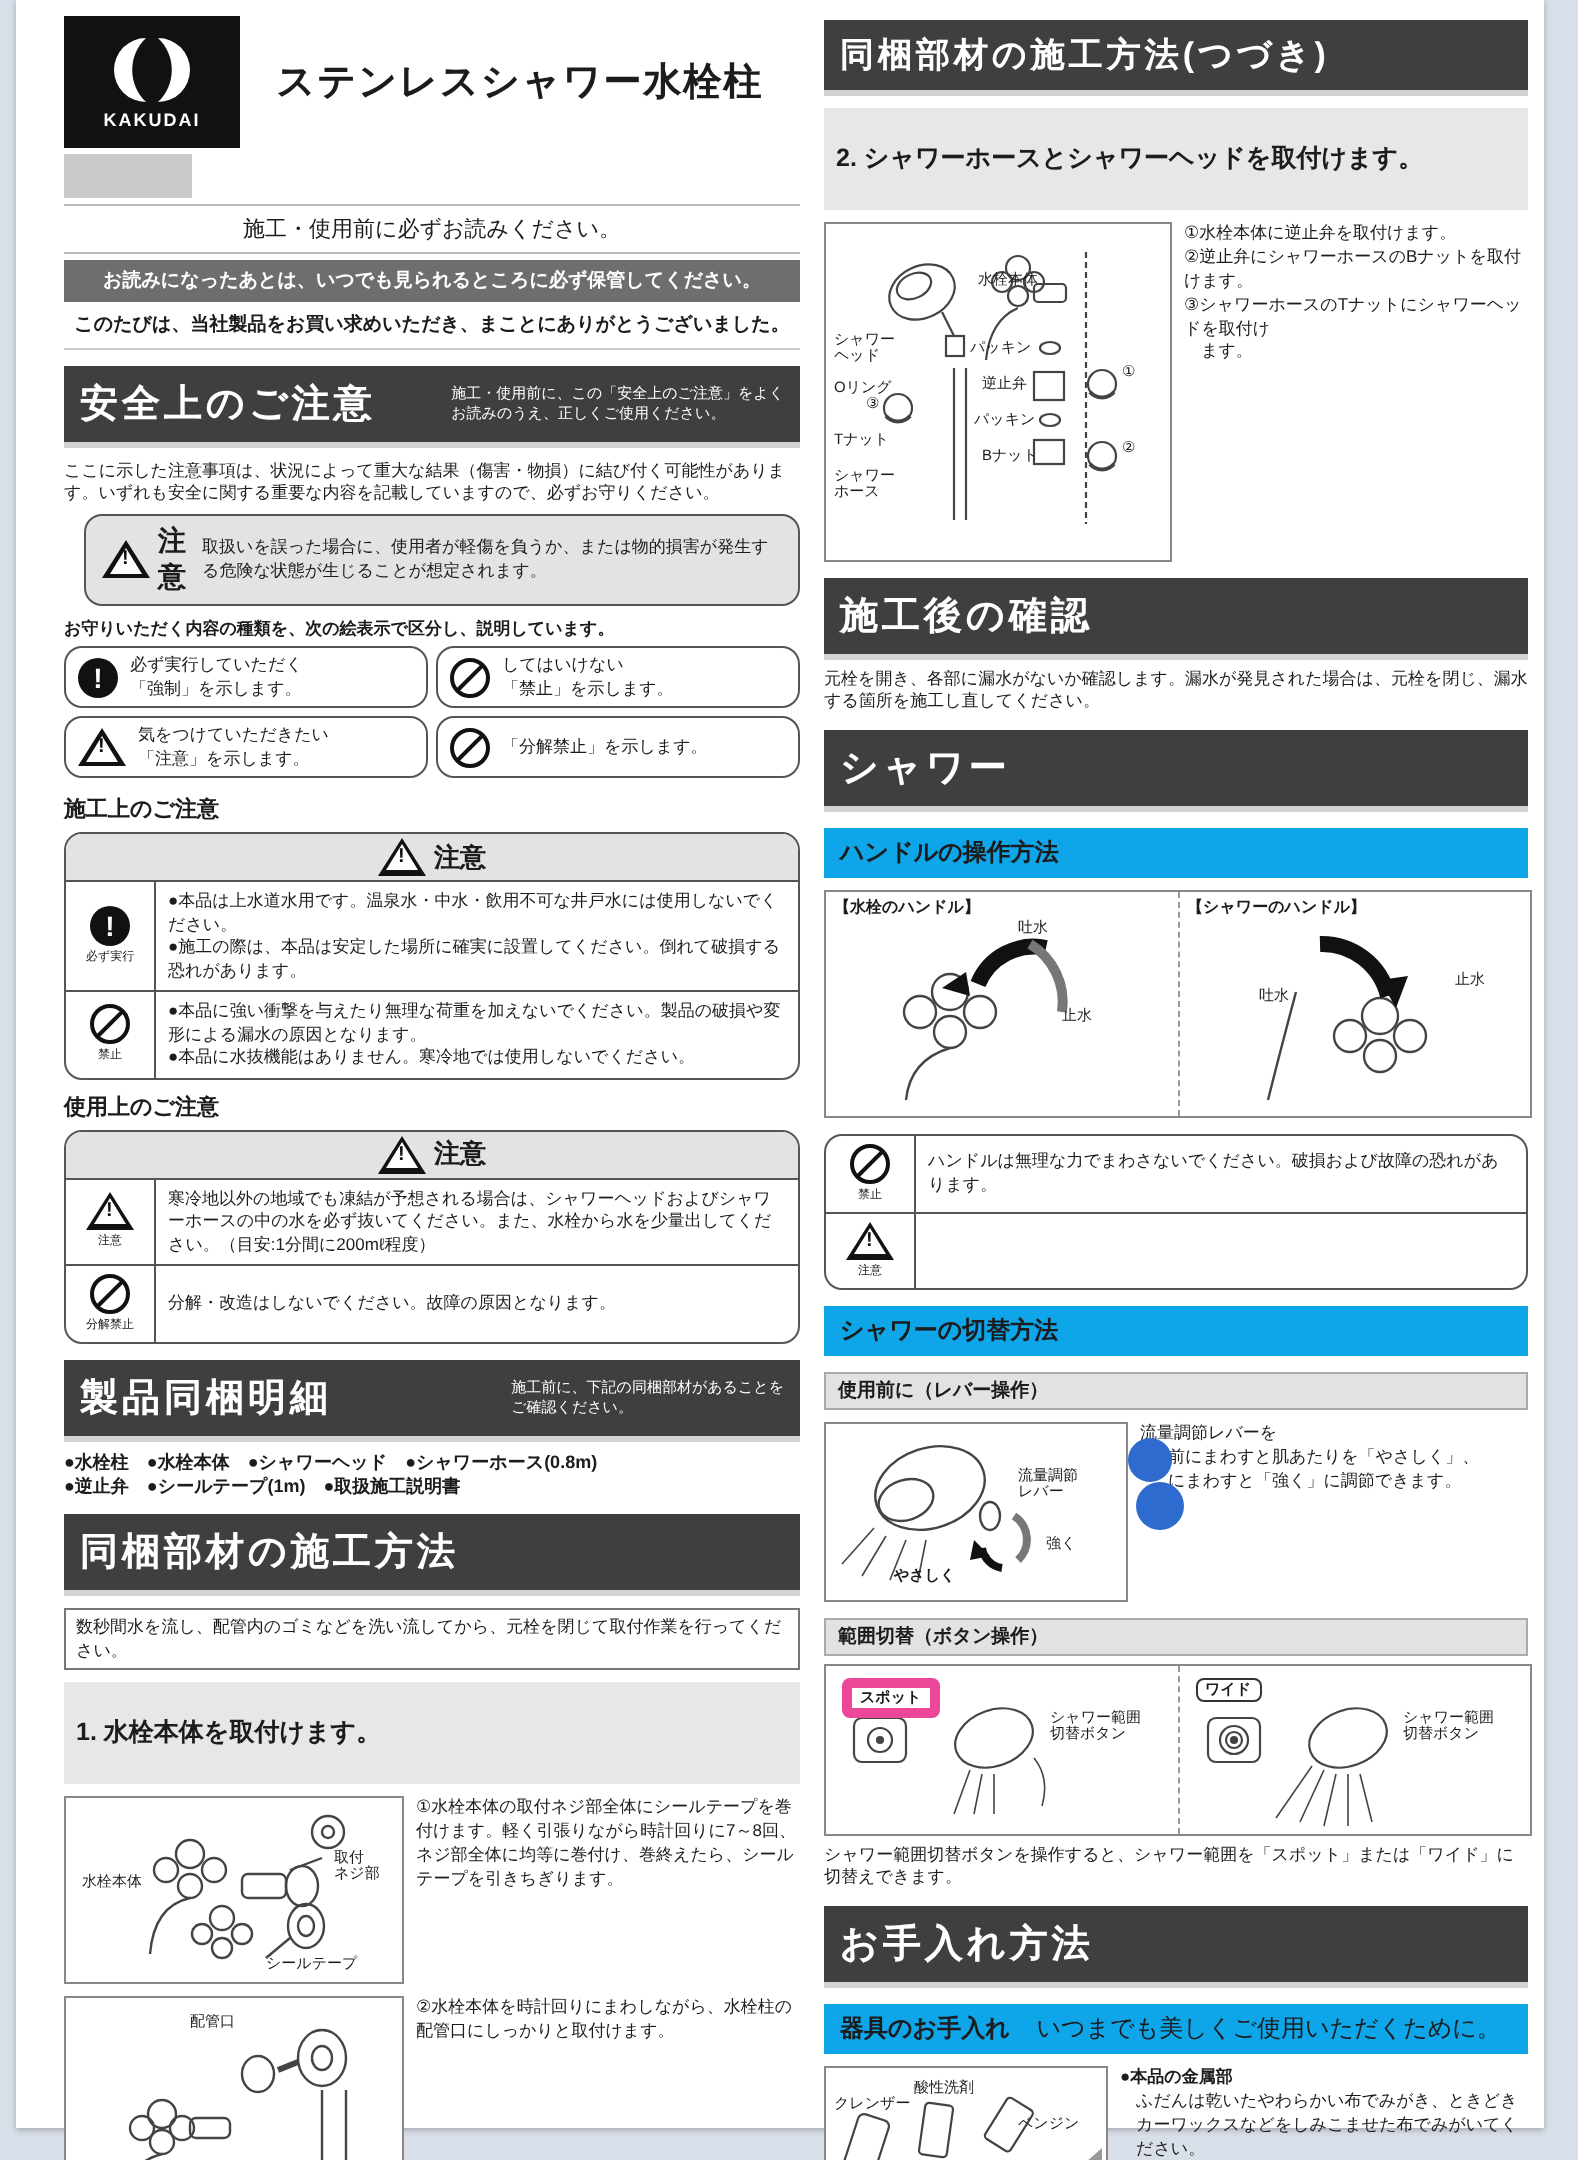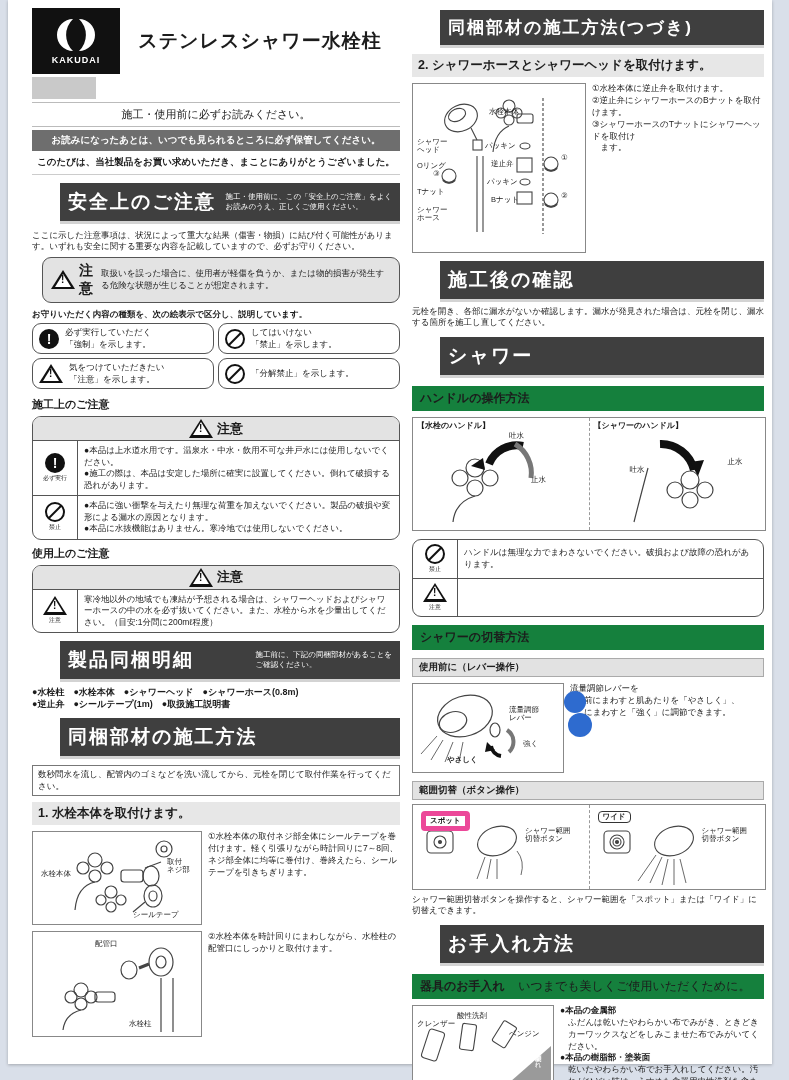--- a/index.html
+++ b/index.html
@@ -14,25 +14,25 @@
   .logo-box{width:88px;height:66px;background:#111;color:#fff;display:flex;flex-direction:column;align-items:center;justify-content:center;gap:2px;}
   .logo-txt{font-size:9px;font-weight:bold;letter-spacing:1px;}
   .prod-title{flex:1;display:flex;align-items:center;justify-content:center;font-size:19px;font-weight:bold;letter-spacing:1px;}
   .hdr-row2{display:flex;margin-top:3px;}
   .hdr-gray{width:64px;height:22px;background:#c9c9c9;}
   .hdr-black{flex:1;height:22px;background:#151515;color:#fff;font-size:14px;font-weight:bold;display:flex;align-items:center;padding-left:8px;letter-spacing:2px;}
   .hdr-read{border:1px solid #bbb;border-left:none;border-right:none;text-align:center;font-size:11px;font-weight:normal;padding:4px 0;margin-top:3px;}
   .hdr-keep{background:#6e6e6e;color:#fff;text-align:center;font-size:9.5px;font-weight:bold;padding:4px 0;margin-top:3px;}
   .hdr-thanks{text-align:center;font-size:9.5px;font-weight:bold;padding:5px 0;border-bottom:1px solid #ccc;}
   
-  .bar{background:#3f3f3f;color:#fff;display:flex;align-items:center;padding:6px 8px;border-bottom:3px solid #d3d3d3;margin-top:8px;margin-left:28px;}
+  .bar{background:#3f3f3f;color:#fff;display:flex;align-items:center;padding:6px 8px;border-bottom:3px solid #d3d3d3;margin-top:8px;}
   .bar .big{font-size:19px;font-weight:bold;letter-spacing:2px;}
   .bar .sub{font-size:7.5px;margin-left:auto;text-align:left;line-height:1.35;}
-  .subbar{background:#15803d;font-size:12px;font-weight:bold;padding:4px 8px;margin-top:8px;}
-  .stepbar{background:#e7e7e7;font-size:12.5px;font-weight:bold;padding:3px 6px;margin-top:6px;}
+  .subbar{background:#0ea5e9;font-size:12px;font-weight:bold;padding:4px 8px;margin-top:8px;}
+  .stepbar{background:#e7e7e7;font-size:12.5px;font-weight:bold;padding:17px 6px;margin-top:6px;}
   .p9{font-size:9px;line-height:1.35;}
   .p85{font-size:8.5px;line-height:1.35;}
   .bold{font-weight:bold;}
   .mt4{margin-top:4px;} .mt6{margin-top:6px;} .mt8{margin-top:8px;}
   
   .roundbox{border:1.5px solid #555;border-radius:9px;overflow:hidden;margin-top:4px;}
   .cau-head{background:#e3e3e3;display:flex;align-items:center;justify-content:center;gap:4px;padding:2px 0;font-size:13px;font-weight:bold;border-bottom:1px solid #555;}
   .wrow{display:flex;border-bottom:1px solid #555;}
   .wrow:last-child{border-bottom:none;}
   .wicon{width:44px;min-width:44px;border-right:1px solid #555;display:flex;flex-direction:column;align-items:center;justify-content:center;padding:4px 0;gap:1px;}
@@ -186,20 +186,32 @@
         <div class="wicon">
           <span class="ic-tri">
                 <span class="ex">!</span>
               </span>
           <span class="cap">注意</span>
         </div>
         <div class="wtext">
           <div>寒冷地以外の地域でも凍結が予想される場合は、シャワーヘッドおよびシャワーホースの中の水を必ず抜いてください。また、水栓から水を少量出してください。（目安:1分間に200mℓ程度）</div>
         </div>
       </div>
+      <div class="wrow">
+        <div class="wicon">
+          <span class="ic ic-ban">
+                <span class="c"></span>
+                <span class="s"></span>
+              </span>
+          <span class="cap">分解禁止</span>
+        </div>
+        <div class="wtext" style="display:flex;align-items:center;">
+          <div>分解・改造はしないでください。故障の原因となります。</div>
+        </div>
+      </div>
     </div>
 
     <div class="bar">
       <span class="big">製品同梱明細</span>
       <span class="sub pre">施工前に、下記の同梱部材があることを
 ご確認ください。</span>
     </div>
     <div class="p9 bold mt4">●水栓柱　●水栓本体　●シャワーヘッド　●シャワーホース(0.8m)</div>
     <div class="p9 bold">●逆止弁　●シールテープ(1m)　●取扱施工説明書</div>
 

